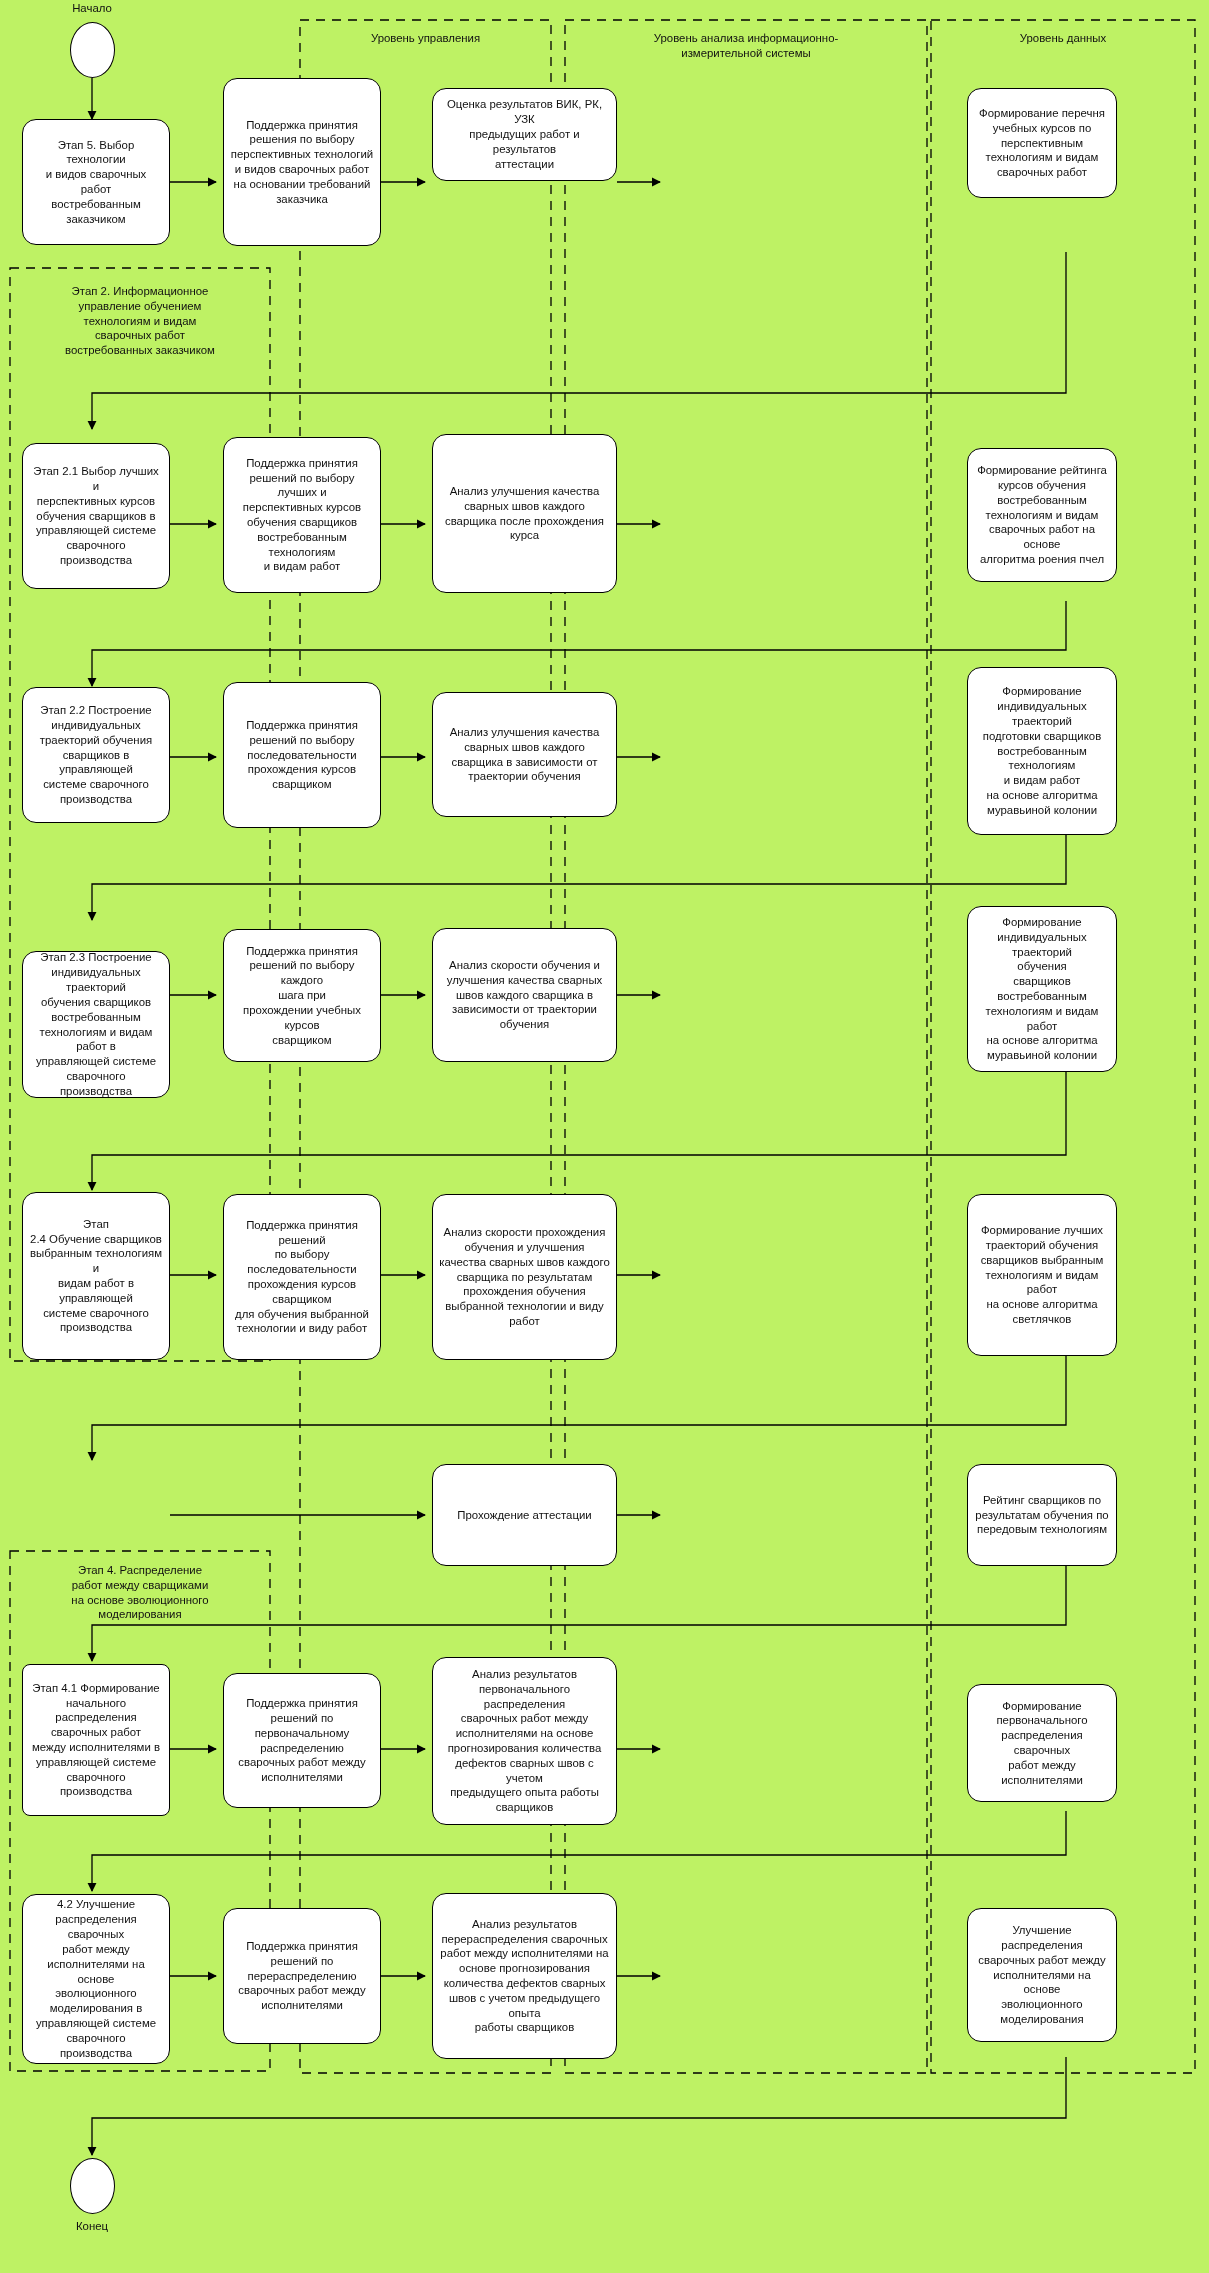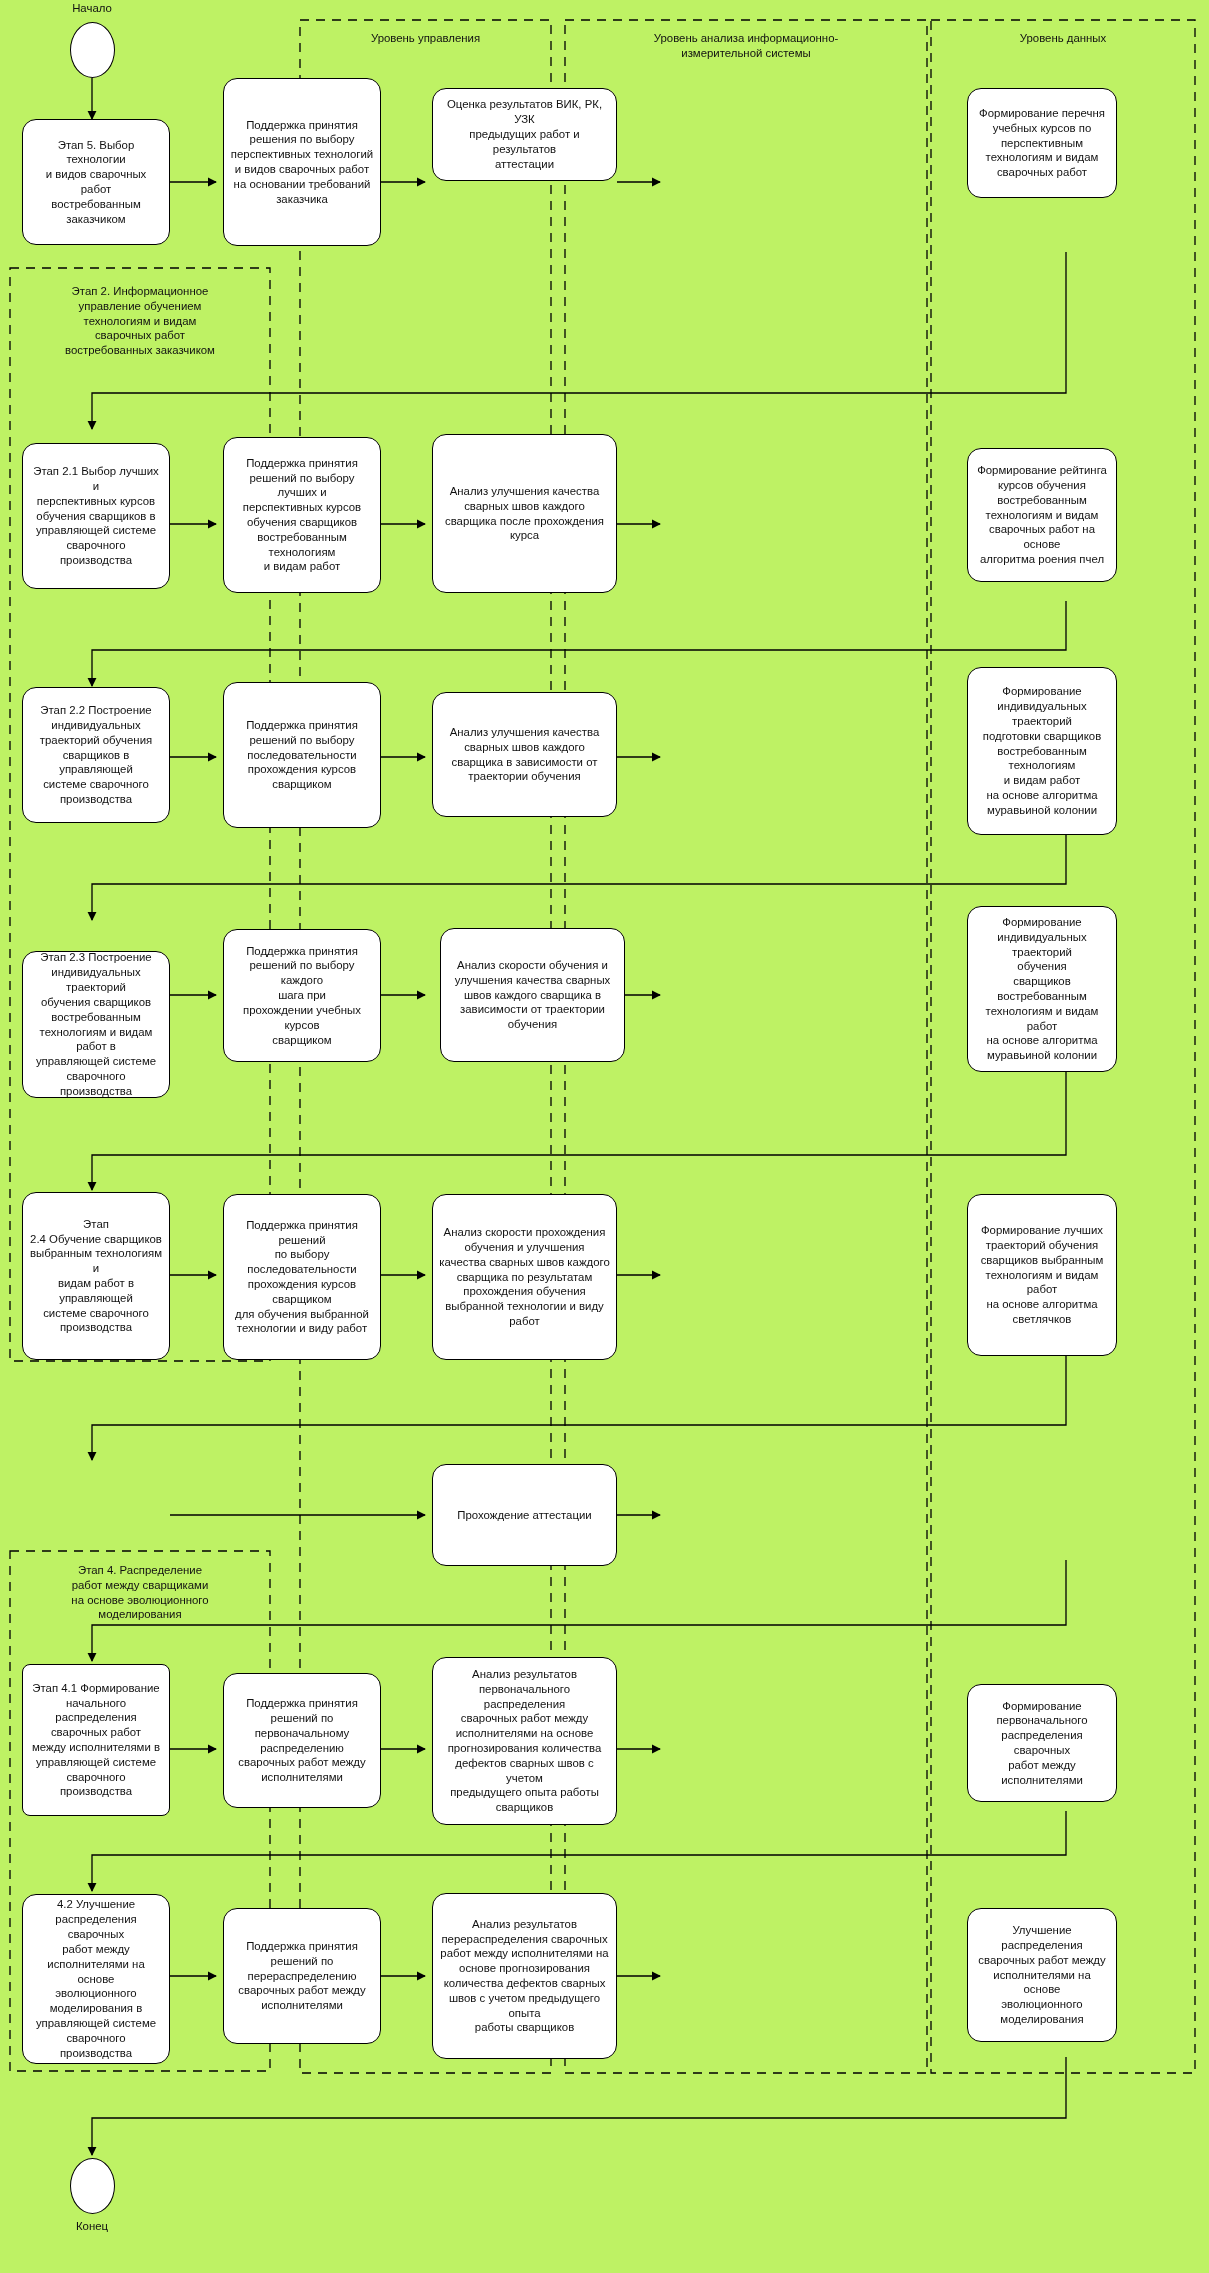--- a/index.html
+++ b/index.html
@@ -236,21 +236,21 @@
 обучения сварщиков
 востребованным
 технологиям и видам работ в
 управляющей системе
 сварочного производства</div>
   <div class="node" style="left:223px; top:929px; width:158px; height:133px;">Поддержка принятия
 решений по выбору каждого
 шага при
 прохождении учебных курсов
 сварщиком</div>
-  <div class="node" style="left:432px; top:928px; width:185px; height:134px;margin-left:8px;">Анализ скорости обучения и
+  <div class="node" style="left:432px; top:928px; width:185px; height:134px;">Анализ скорости обучения и
 улучшения качества сварных
 швов каждого сварщика в
 зависимости от траектории
 обучения</div>
   <div class="node" style="left:967px; top:906px; width:150px; height:166px;">Формирование
 индивидуальных траекторий
 обучения
 сварщиков востребованным
 технологиям и видам работ
 на основе алгоритма
@@ -276,20 +276,23 @@
 выбранной технологии и виду
 работ</div>
   <div class="node" style="left:967px; top:1194px; width:150px; height:162px;">Формирование лучших
 траекторий обучения
 сварщиков выбранным
 технологиям и видам работ
 на основе алгоритма
 светлячков</div>
 
   <div class="node" style="left:432px; top:1464px; width:185px; height:102px;">Прохождение аттестации</div>
+  <div class="node" style="left:967px; top:1464px; width:150px; height:102px;">Рейтинг сварщиков по
+результатам обучения по
+передовым технологиям</div>
 
   <div class="node" style="left:22px; top:1664px; width:148px; height:152px;border-radius:8px;">Этап 4.1 Формирование
 начального распределения
 сварочных работ
 между исполнителями в
 управляющей системе
 сварочного производства</div>
   <div class="node" style="left:223px; top:1673px; width:158px; height:135px;">Поддержка принятия
 решений по
 первоначальному

